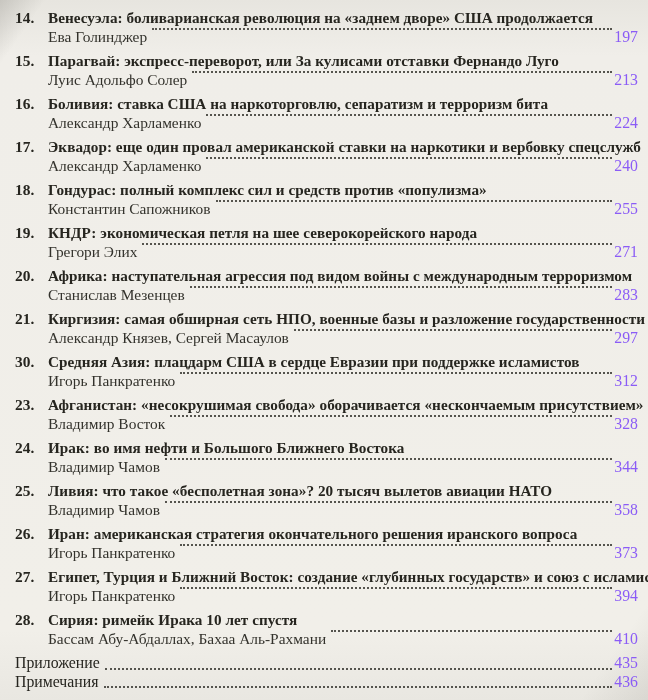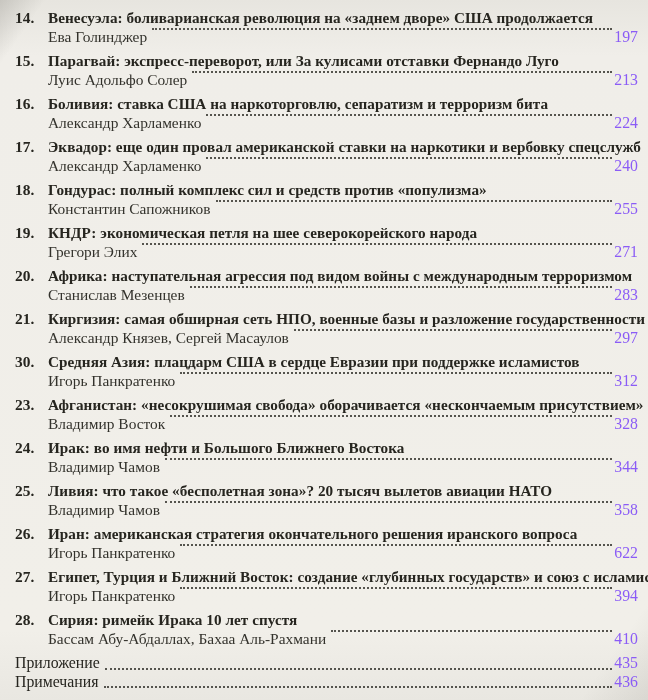--- a/index.html
+++ b/index.html
@@ -225,21 +225,21 @@
     </div>
   </div>
 
   <div class="entry">
     <span class="num">26.</span>
     <div class="body">
       <div class="title">Иран: американская стратегия окончательного решения иранского вопроса</div>
       <div class="author-line">
         <span class="authors">Игорь Панкратенко</span>
         <span class="leader"></span>
-        <span class="pageno">622</span>
+        <span class="pageno">373</span>
       </div>
     </div>
   </div>
 
   <div class="entry">
     <span class="num">27.</span>
     <div class="body">
       <div class="title">Египет, Турция и Ближний Восток: создание «глубинных государств» и союз с исламистами</div>
       <div class="author-line">
         <span class="authors">Игорь Панкратенко</span>

